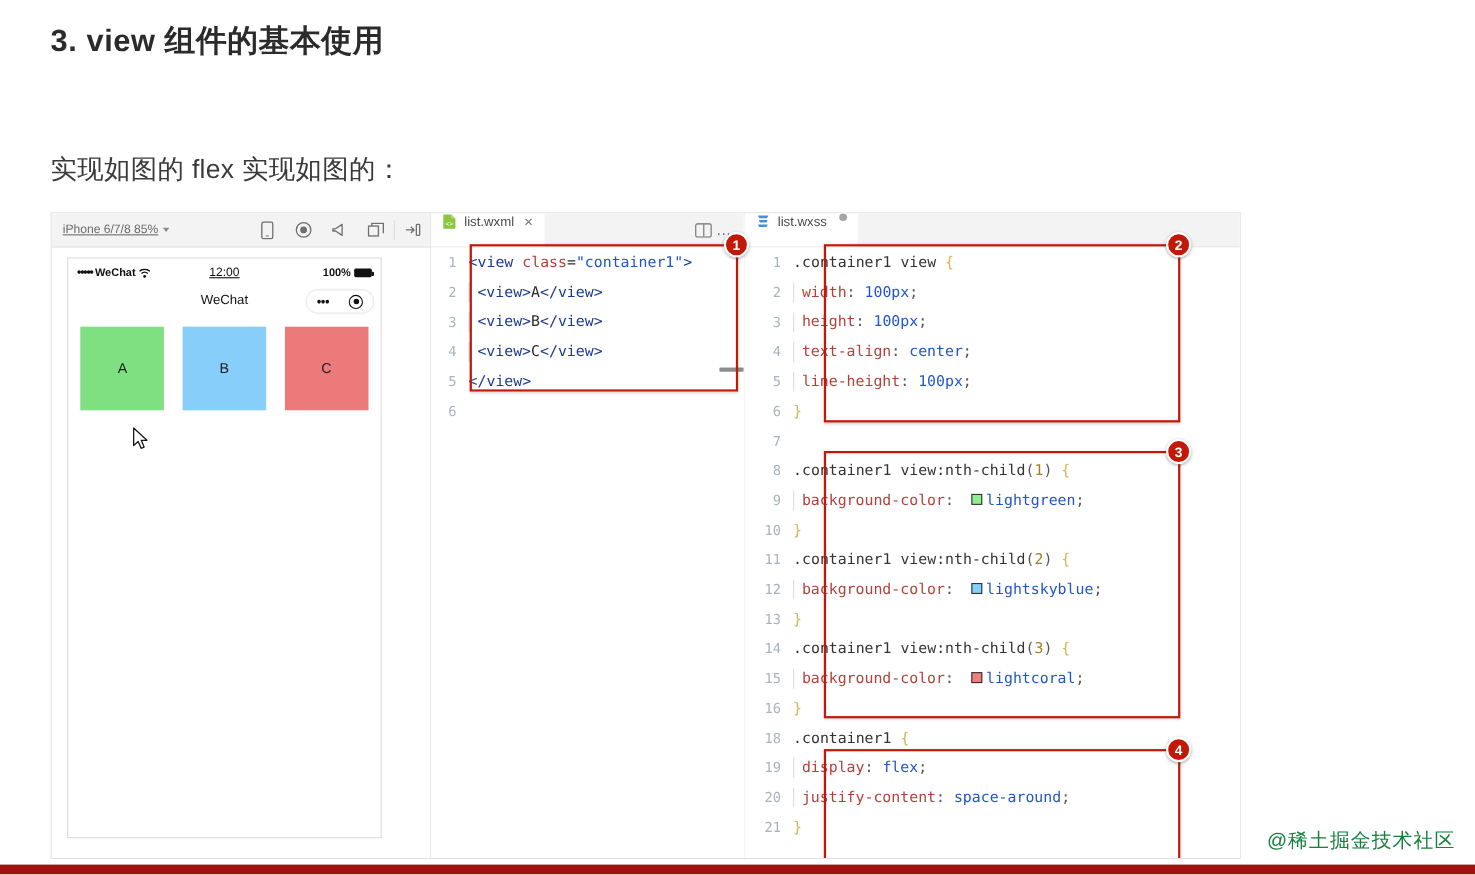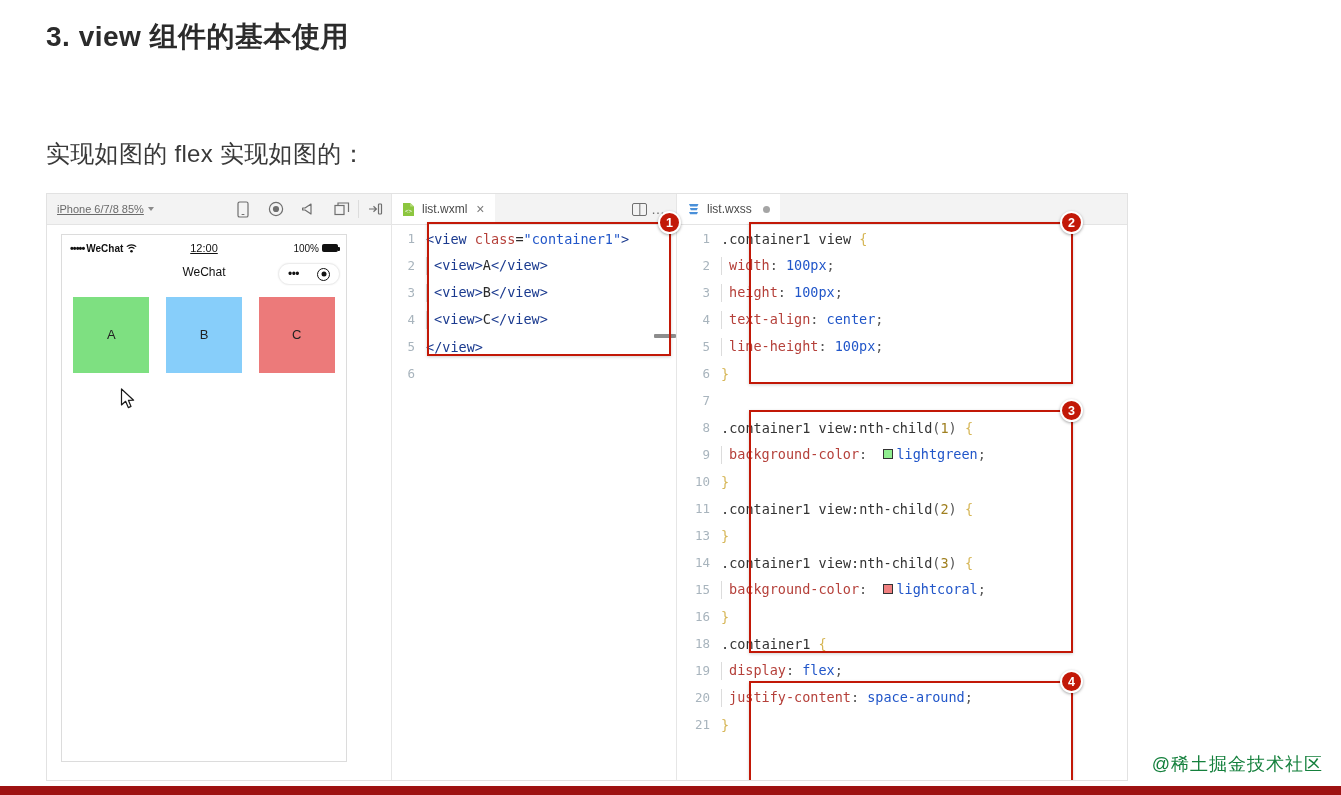--- a/index.html
+++ b/index.html
@@ -61,21 +61,21 @@
     width: 286px; height: 528px;
     background:#fff; border:1px solid #dcdcdc;
   }
   .status-bar {
     position:relative; height:26px; display:flex; align-items:center;
     padding: 0 8px; font-size:10px; color:#111;
   }
   .sb-left { display:flex; align-items:center; gap:2px; font-size:10px; font-weight:600; }
   .sb-dots { letter-spacing:-1px; font-size:11px; }
   .sb-center { position:absolute; left:0; right:0; text-align:center; font-size:11px; font-weight:500; pointer-events:none;text-decoration:underline; }
-  .sb-right { margin-left:auto; display:flex; align-items:center; gap:3px; font-size:10px; font-weight:400; }
+  .sb-right { margin-left:auto; display:flex; align-items:center; gap:3px; font-size:10px; font-weight:700; }
   .battery { width:16px;height:8px;border:1px solid #111;border-radius:1.5px;position:relative;background:#111; }
   .battery:after{content:"";position:absolute;right:-3px;top:2px;width:2px;height:4px;background:#111;border-radius:0 1px 1px 0;}
 
   .nav-bar { position:relative; height:30px; }
   .nav-title { position:absolute; left:0; right:0; top:4px; text-align:center; font-size:12px; color:#111; }
   .capsule {
     position:absolute; right:6px; top:2px; width:62px; height:22px;
     background:#fff; border:1px solid #ececec; border-radius:11px;
     display:flex; align-items:center; justify-content:space-around;
     box-shadow: 0 0 2px rgba(0,0,0,.07);
@@ -84,21 +84,21 @@
   .cap-target { width:13px;height:13px;border:1.5px solid #111;border-radius:50%;position:relative; }
   .cap-target:after{content:"";position:absolute;left:50%;top:50%;transform:translate(-50%,-50%);width:5px;height:5px;background:#111;border-radius:50%;}
 
   .container1 { display:flex; justify-content:space-around; padding: 6px 3px 0 3px; }
   .box { width:76px; height:76px; line-height:76px; text-align:center; font-size:13px; color:#222; }
 
   .cursor-arrow { position:absolute; left:58px; top:153px; }
 
   
   .tabbar { position:absolute; left:0; top:0; height:31px; width:100%; background:#f3f3f3; border-bottom:1px solid #e4e4e4; display:flex; align-items:stretch; }
-  .tab { display:flex; align-items:center; gap:7px; padding:0 10px; background:#fff; font-size:12px; color:#4a4a4a; }
+  .tab { display:flex; align-items:flex-start; gap:7px; padding:0 10px; background:#fff; font-size:12px; color:#4a4a4a; }
   .tab-icon { width:13px; height:15px; display:block; }
   .tab-close { font-size:14px; color:#7a7a7a; line-height:1; margin-left:2px; }
   .tab-dot { width:7px;height:7px;border-radius:50%;background:#a5a5a5;margin-left:4px; }
   .tab-fill { flex:1; }
   .tab-actions { display:flex; align-items:center; gap:4px; padding-right:10px; }
   .split-icon { width:15px;height:13px;border:1.4px solid #6f6f6f;border-radius:2px;position:relative; }
   .split-icon:after{content:"";position:absolute;left:50%;top:0;bottom:0;width:1.4px;background:#6f6f6f;transform:translateX(-50%);}
   .ellipsis { font-size:14px; color:#6f6f6f; letter-spacing:1px; line-height:.6; }
 
   
@@ -331,20 +331,24 @@
           </div>
           <div class="code-line">
             <span class="ln ln-wide">10</span>
             <span class="code-text"><span class="t-brace">}</span></span>
           </div>
           <div class="code-line">
             <span class="ln ln-wide">11</span>
             <span class="code-text"><span class="t-sel">.container1 view:nth-child</span><span class="t-punc">(</span><span class="t-num">2</span><span class="t-punc">) </span><span class="t-brace">{</span></span>
           </div>
           <div class="code-line">
+            <span class="ln ln-wide">12</span>
+            <span class="code-text"><span class="indent-guide"></span><span class="t-prop">background-color</span><span class="t-punc">:  </span><span class="swatch" style="background: rgb(135, 206, 250);"></span><span class="t-val">lightskyblue</span><span class="t-punc">;</span></span>
+          </div>
+          <div class="code-line">
             <span class="ln ln-wide">13</span>
             <span class="code-text"><span class="t-brace">}</span></span>
           </div>
           <div class="code-line">
             <span class="ln ln-wide">14</span>
             <span class="code-text"><span class="t-sel">.container1 view:nth-child</span><span class="t-punc">(</span><span class="t-num">3</span><span class="t-punc">) </span><span class="t-brace">{</span></span>
           </div>
           <div class="code-line">
             <span class="ln ln-wide">15</span>
             <span class="code-text"><span class="indent-guide"></span><span class="t-prop">background-color</span><span class="t-punc">:  </span><span class="swatch" style="background: rgb(240, 128, 128);"></span><span class="t-val">lightcoral</span><span class="t-punc">;</span></span>

